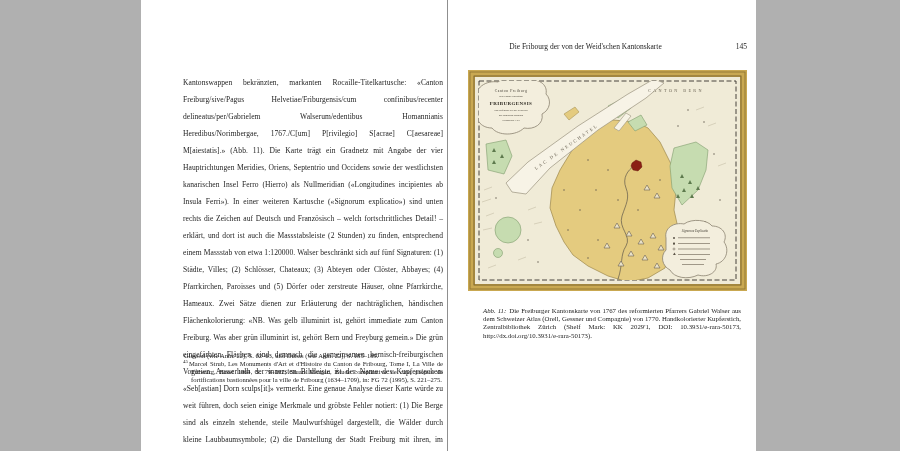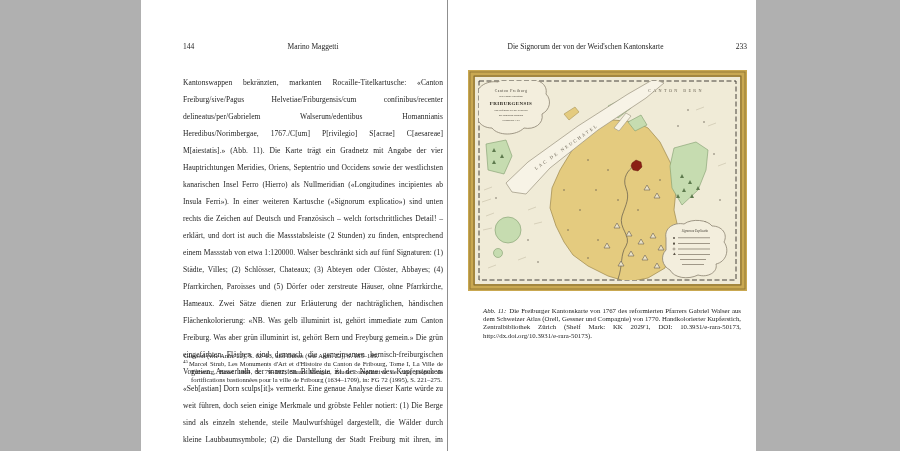--- a/index.html
+++ b/index.html
@@ -32,36 +32,31 @@
   .cap-label{font-style:italic;padding-right:3px;}
   svg text{font-family:"Liberation Serif", serif;}
 </style>
 </head>
 <body>
 
 <div class="stage">
   <div class="spread">
 
     <div class="page page-left">
-      <div class="lp-header">
-        <span class="pagenum">144</span>
-        <span class="running">Marino Maggetti</span>
-        <span class="spacer"></span>
-      </div>
       <div class="lp-body">Kantonswappen bekränzten, markanten Rocaille-Titelkartusche: «Canton Freiburg/sive/Pagus Helvetiae/Friburgensis/cum confinibus/recenter delineatus/per/Gabrielem Walserum/edentibus Homannianis Heredibus/Norimbergae, 1767./C[um] P[rivilegio] S[acrae] C[aesareae] M[aiestatis].» (Abb. 11). Die Karte trägt ein Gradnetz mit Angabe der vier Hauptrichtungen Meridies, Oriens, Septentrio und Occidens sowie der westlichsten kanarischen Insel Ferro (Hierro) als Nullmeridian («Longitudines incipientes ab Insula Ferri»). In einer weiteren Kartusche («Signorum explicatio») sind unten rechts die Zeichen auf Deutsch und Französisch – welch fortschrittliches Detail! – erklärt, und dort ist auch die Massstabsleiste (2 Stunden) zu finden, entsprechend einem Massstab von etwa 1:120000. Walser beschränkt sich auf fünf Signaturen: (1) Städte, Villes; (2) Schlösser, Chateaux; (3) Abteyen oder Clöster, Abbayes; (4) Pfarrkirchen, Paroisses und (5) Dörfer oder zerstreute Häuser, ohne Pfarrkirche, Hameaux. Zwei Sätze dienen zur Erläuterung der nachträglichen, händischen Flächenkolorierung: «NB. Was gelb illuminirt ist, gehört immediate zum Canton Freiburg. Was aber grün illuminirt ist, gehört Bern und Freyburg gemein.» Die grün eingefärbten Flächen sind demnach die gemeinsamen bernisch-freiburgischen Vogteien. Ausserhalb der innersten Bildleiste ist der Name des Kupferstechers «Seb[astian] Dorn sculps[it]» vermerkt. Eine genaue Analyse dieser Karte würde zu weit führen, doch seien einige Merkmale und gröbste Fehler notiert: (1) Die Berge sind als einzeln stehende, steile Maulwurfshügel dargestellt, die Wälder durch kleine Laubbaumsymbole; (2) die Darstellung der Stadt Freiburg mit ihren, im Gegensatz zum benachbarten Bern, nie gebauten Schanzen vom Typ Vauban⁴⁵ und der Schwarzsee nehmen eine übertrieben grosse Fläche ein; (3) das Wegenetz fehlt; (4) die bernische Enklave «München-Wyler» ist auf</div>
       <div class="lp-footnotes">
         <p class="fn"><sup></sup><span>Glasson (wie Anm. 22), S. 62–63, und Dubas (wie Anm. 22), S. 185–189.</span></p>
         <p class="fn"><sup>45</sup><span>Marcel Strub, Les Monuments d'Art et d'Histoire du Canton de Fribourg, Tome I, La Ville de Fribourg, Basel 1964, S. 79–192; Stuart Morgan, Étude comparative de cinq projets de fortifications bastionnées pour la ville de Fribourg (1634–1709), in: FG 72 (1995), S. 221–275.</span></p>
       </div>
     </div>
 
     <div class="page page-right">
       <div class="rp-header">
-        <span class="running">Die Signorum der von der Weid'schen Kantonskarte</span>
-        <span class="pagenum">233</span>
+        <span class="running">Die Fribourg der von der Weid'schen Kantonskarte</span>
+        <span class="pagenum">145</span>
       </div>
 
       <div class="map-wrap">
         <svg width="279" height="221" viewBox="0 0 279 221">
           <defs>
             <clipPath id="inner">
                 <rect x="11" y="11" width="257" height="199"></rect>
               </clipPath>
           </defs>
 

